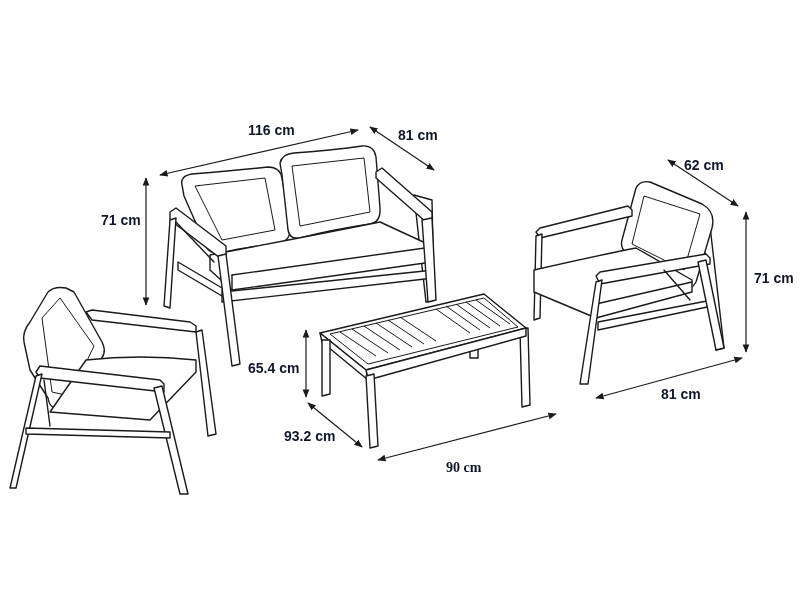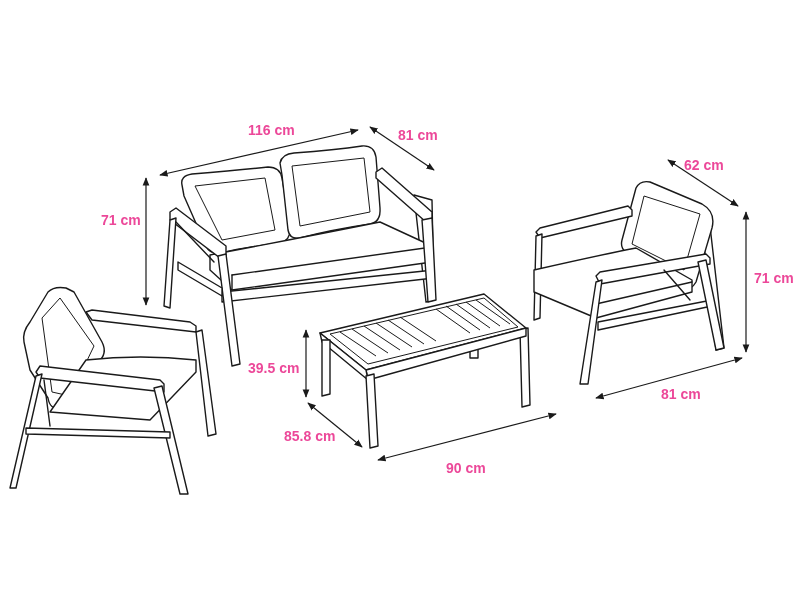--- a/index.html
+++ b/index.html
@@ -2,21 +2,21 @@
 <html><head>
 <meta charset="utf-8">
 <style>
   html, body { margin:0; padding:0; background:#ffffff; }
   body { width:800px; height:600px; overflow:hidden; position:relative; font-family:"Liberation Sans", sans-serif; }
   svg { position:absolute; left:0; top:0; }
   .ln { fill:#ffffff; stroke:#1a1a1a; stroke-width:1.4; stroke-linejoin:round; stroke-linecap:round; }
   .nf { fill:none; stroke:#1a1a1a; stroke-width:1.4; stroke-linejoin:round; stroke-linecap:round; }
   .thin { fill:none; stroke:#1a1a1a; stroke-width:1; }
   .dim { stroke:#1a1a1a; stroke-width:1.2; fill:none; }
-  .label { position:absolute; font-weight:bold; font-size:14px; color:#ec4899; white-space:nowrap; }
+  .label { position:absolute; font-weight:bold; font-size:14px; color:#0f172a; white-space:nowrap; }
 </style>
 </head>
 <body>
 
 <svg width="800" height="600" viewBox="0 0 800 600">
   <defs>
     <marker id="ah" viewBox="0 0 10 10" refX="9" refY="5" markerWidth="7" markerHeight="7" orient="auto-start-reverse">
       <path d="M0,1 L10,5 L0,9 Z" fill="#1a1a1a"></path>
     </marker>
   </defs>
@@ -130,15 +130,15 @@
 </svg>
 
 <span class="label" style="left:248px;top:122px;">116 cm</span>
 <span class="label" style="left:398px;top:127px;">81 cm</span>
 <span class="label" style="left:101px;top:212px;">71 cm</span>
 
 <span class="label" style="left:684px;top:157px;">62 cm</span>
 <span class="label" style="left:754px;top:270px;">71 cm</span>
 <span class="label" style="left:661px;top:386px;">81 cm</span>
 
-<span class="label" style="left:248px;top:360px;">39.5 cm</span>
-<span class="label" style="left:284px;top:428px;">85.8 cm</span>
-<span class="label" style="left:446px;top:460px;">90 cm</span>
+<span class="label" style="left:248px;top:360px;">65.4 cm</span>
+<span class="label" style="left:284px;top:428px;">93.2 cm</span>
+<span class="label" style="left:446px;top:460px;font-family:Liberation Serif, serif;">90 cm</span>
 
 </body></html>

